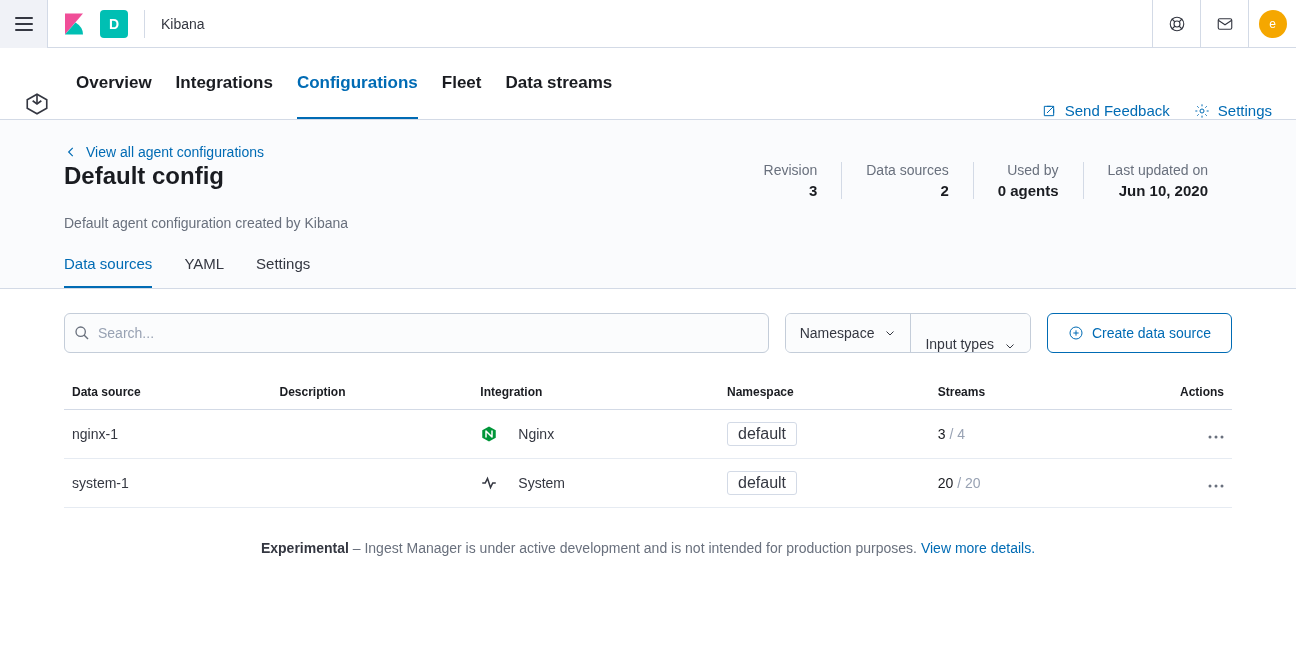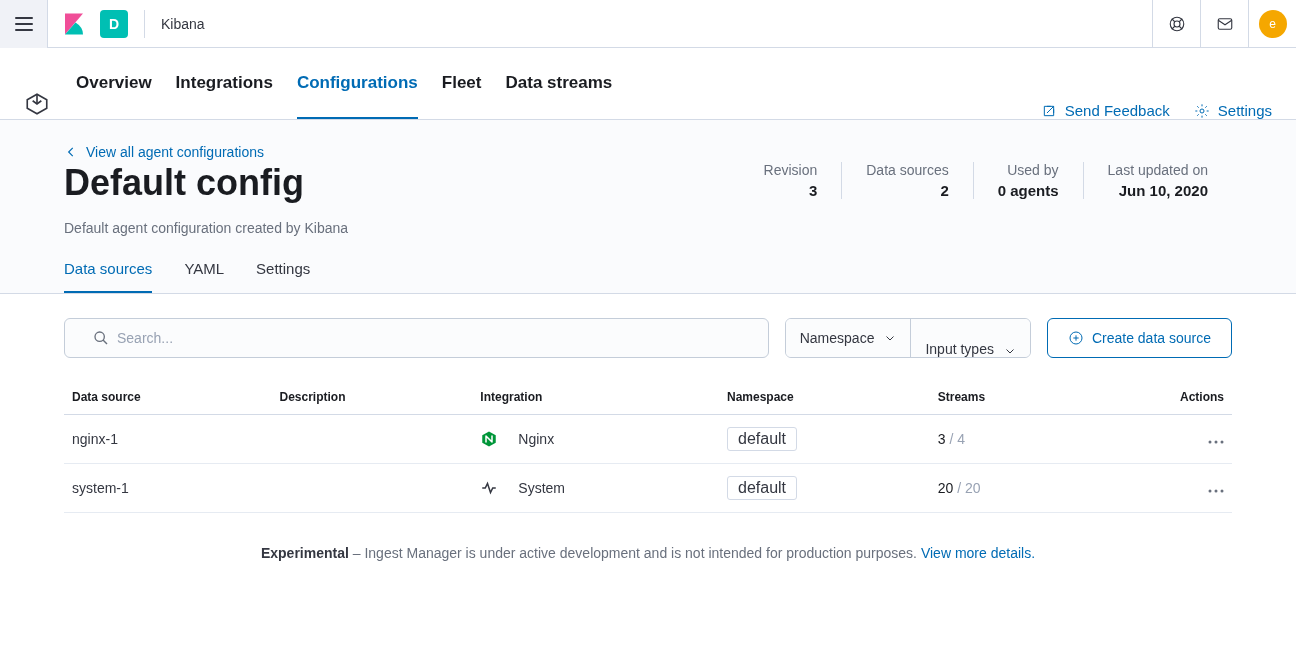--- a/index.html
+++ b/index.html
@@ -26,35 +26,35 @@
   .nav-tab { font-size: 17px; font-weight: 600; color: #1a1c21; cursor: pointer; height: 100%; display: flex; align-items: center; border-bottom: 2px solid transparent; }
   .nav-tab.active { color: #006bb4; border-bottom-color: #006bb4; }
   .sub-header-right { margin-left: auto; display: flex; gap: 24px; align-items: center; }
   .link-action { color: #006bb4; font-size: 15px; display: flex; align-items: center; gap: 8px; cursor: pointer; font-weight: 500; }
   .link-icon { width: 16px; height: 16px; stroke: #006bb4; fill: none; stroke-width: 1.5; }
   
   
   .hero { background: #fafbfd; padding: 24px 64px 0; border-bottom: 1px solid #d3dae6; }
   .back-link { color: #006bb4; font-size: 14px; display: inline-flex; align-items: center; gap: 8px; cursor: pointer; }
   .hero-row { display: flex; align-items: flex-start; margin-bottom: 16px; }
-  .page-title { font-size: 36px; font-weight: 600; color: #1a1c21; }
+  .page-title { font-size: 24px; font-weight: 600; color: #1a1c21; }
   .stats { margin-left: auto; display: flex; }
   .stat { padding: 0 24px; border-left: 1px solid #d3dae6; text-align: right; }
   .stat:first-child { border-left: none; }
   .stat-label { font-size: 14px; color: #69707d; margin-bottom: 4px; }
   .stat-value { font-size: 15px; font-weight: 700; color: #1a1c21; }
   .page-desc { color: #69707d; font-size: 14px; margin-bottom: 24px; }
   .inner-tabs { display: flex; gap: 32px; }
   .inner-tab { font-size: 15px; color: #343741; padding-bottom: 14px; border-bottom: 2px solid transparent; cursor: pointer; }
   .inner-tab.active { color: #006bb4; border-bottom-color: #006bb4; font-weight: 500; }
   
   
   .content { padding: 24px 64px; }
   .controls-row { display: flex; gap: 16px; margin-bottom: 24px; align-items: center; }
-  .search-box { flex: 1; display: flex; align-items: center; border: 1px solid #c4cdd9; border-radius: 6px; height: 40px; padding: 0 28px; background: #fbfcfd; }
+  .search-box { flex: 1; display: flex; align-items: center; border: 1px solid #c4cdd9; border-radius: 6px; height: 40px; padding: 0 9px; background: #fbfcfd; }
   .search-icon-svg { width: 16px; height: 16px; stroke: #69707d; fill: none; stroke-width: 2; margin-right: 8px; }
   .search-input { border: none; outline: none; background: transparent; font-size: 14px; flex: 1; color: #343741; }
   .search-input::placeholder { color: #98a2b3; }
   .filter-group { display: flex; border: 1px solid #c4cdd9; border-radius: 6px; overflow: hidden; height: 40px; background: #fbfcfd; }
   .filter-btn { display: flex; align-items: center; gap: 10px; padding: 0 14px; cursor: pointer; font-size: 14px; color: #343741; background: #fbfcfd; }
   .filter-btn + .filter-btn { border-left: 1px solid #c4cdd9; align-items: flex-end; }
   .chevron-svg { width: 12px; height: 12px; stroke: #343741; fill: none; stroke-width: 2; }
   .create-btn { border: 1px solid #006bb4; color: #006bb4; background: #fff; border-radius: 6px; height: 40px; padding: 0 20px; display: flex; align-items: center; gap: 8px; cursor: pointer; font-size: 14px; font-weight: 500; }
   .plus-svg { width: 16px; height: 16px; stroke: #006bb4; fill: none; stroke-width: 1.5; }
   

